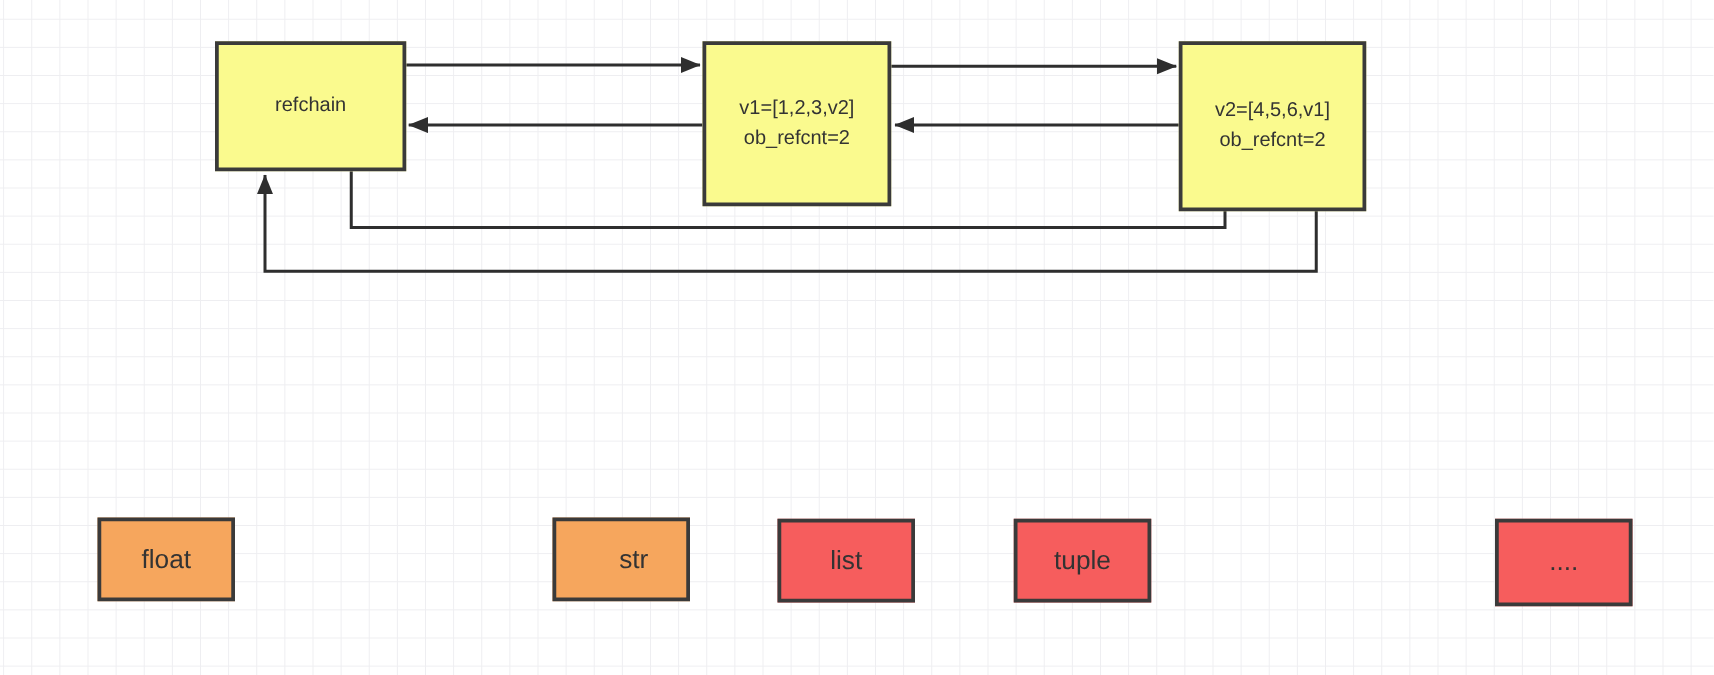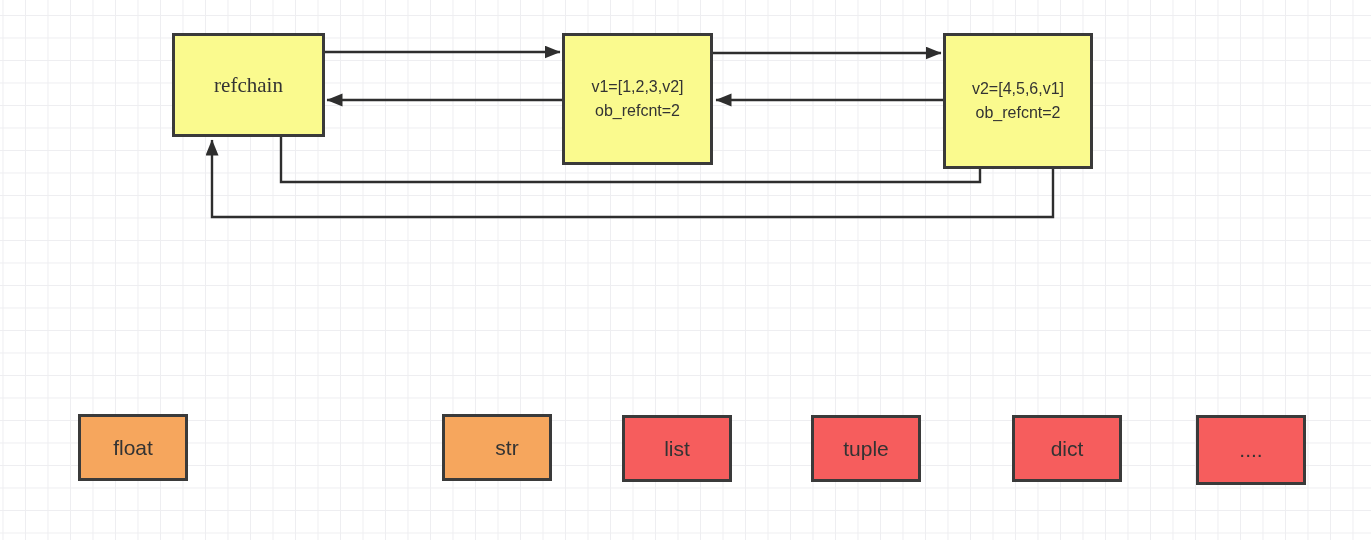--- a/index.html
+++ b/index.html
@@ -29,21 +29,21 @@
     border: 3px solid #3a3a3a;
     background: #fafa8e;
     display: flex;
     flex-direction: column;
     align-items: center;
     justify-content: center;
     text-align: center;
   }
   .node .line { display: block; font-size: 16px; line-height: 24px; white-space: nowrap; }
   .node-refchain { left: 172px; top: 33px; width: 153px; height: 104px; }
-  .node-refchain .line { font-size: 21px; font-family: Liberation Serif, serif; }
+  .node-refchain .line { font-size: 16px; }
   .node-v1 { left: 562px; top: 33px; width: 151px; height: 132px; }
   .node-v2 { left: 943px; top: 33px; width: 150px; height: 136px; }
   .type-box {
     position: absolute;
     top: 415px;
     width: 110px;
     height: 67px;
     box-sizing: border-box;
     border: 3px solid #3a3a3a;
     display: flex;
@@ -101,20 +101,17 @@
   </div>
   <div class="type-box t2" style="background-color: rgb(246, 166, 93);">
     <span>str</span>
   </div>
   <div class="type-box t3" style="background-color: rgb(246, 93, 93);">
     <span>list</span>
   </div>
   <div class="type-box t4" style="background-color: rgb(246, 93, 93);">
     <span>tuple</span>
   </div>
-  <div class="type-box t5" style="background-color: rgb(246, 93, 93);">
-    <span>dict</span>
-  </div>
   <div class="type-box t6" style="background-color: rgb(246, 93, 93);">
     <span>....</span>
   </div>
 
 </div>
 
 </body></html>

